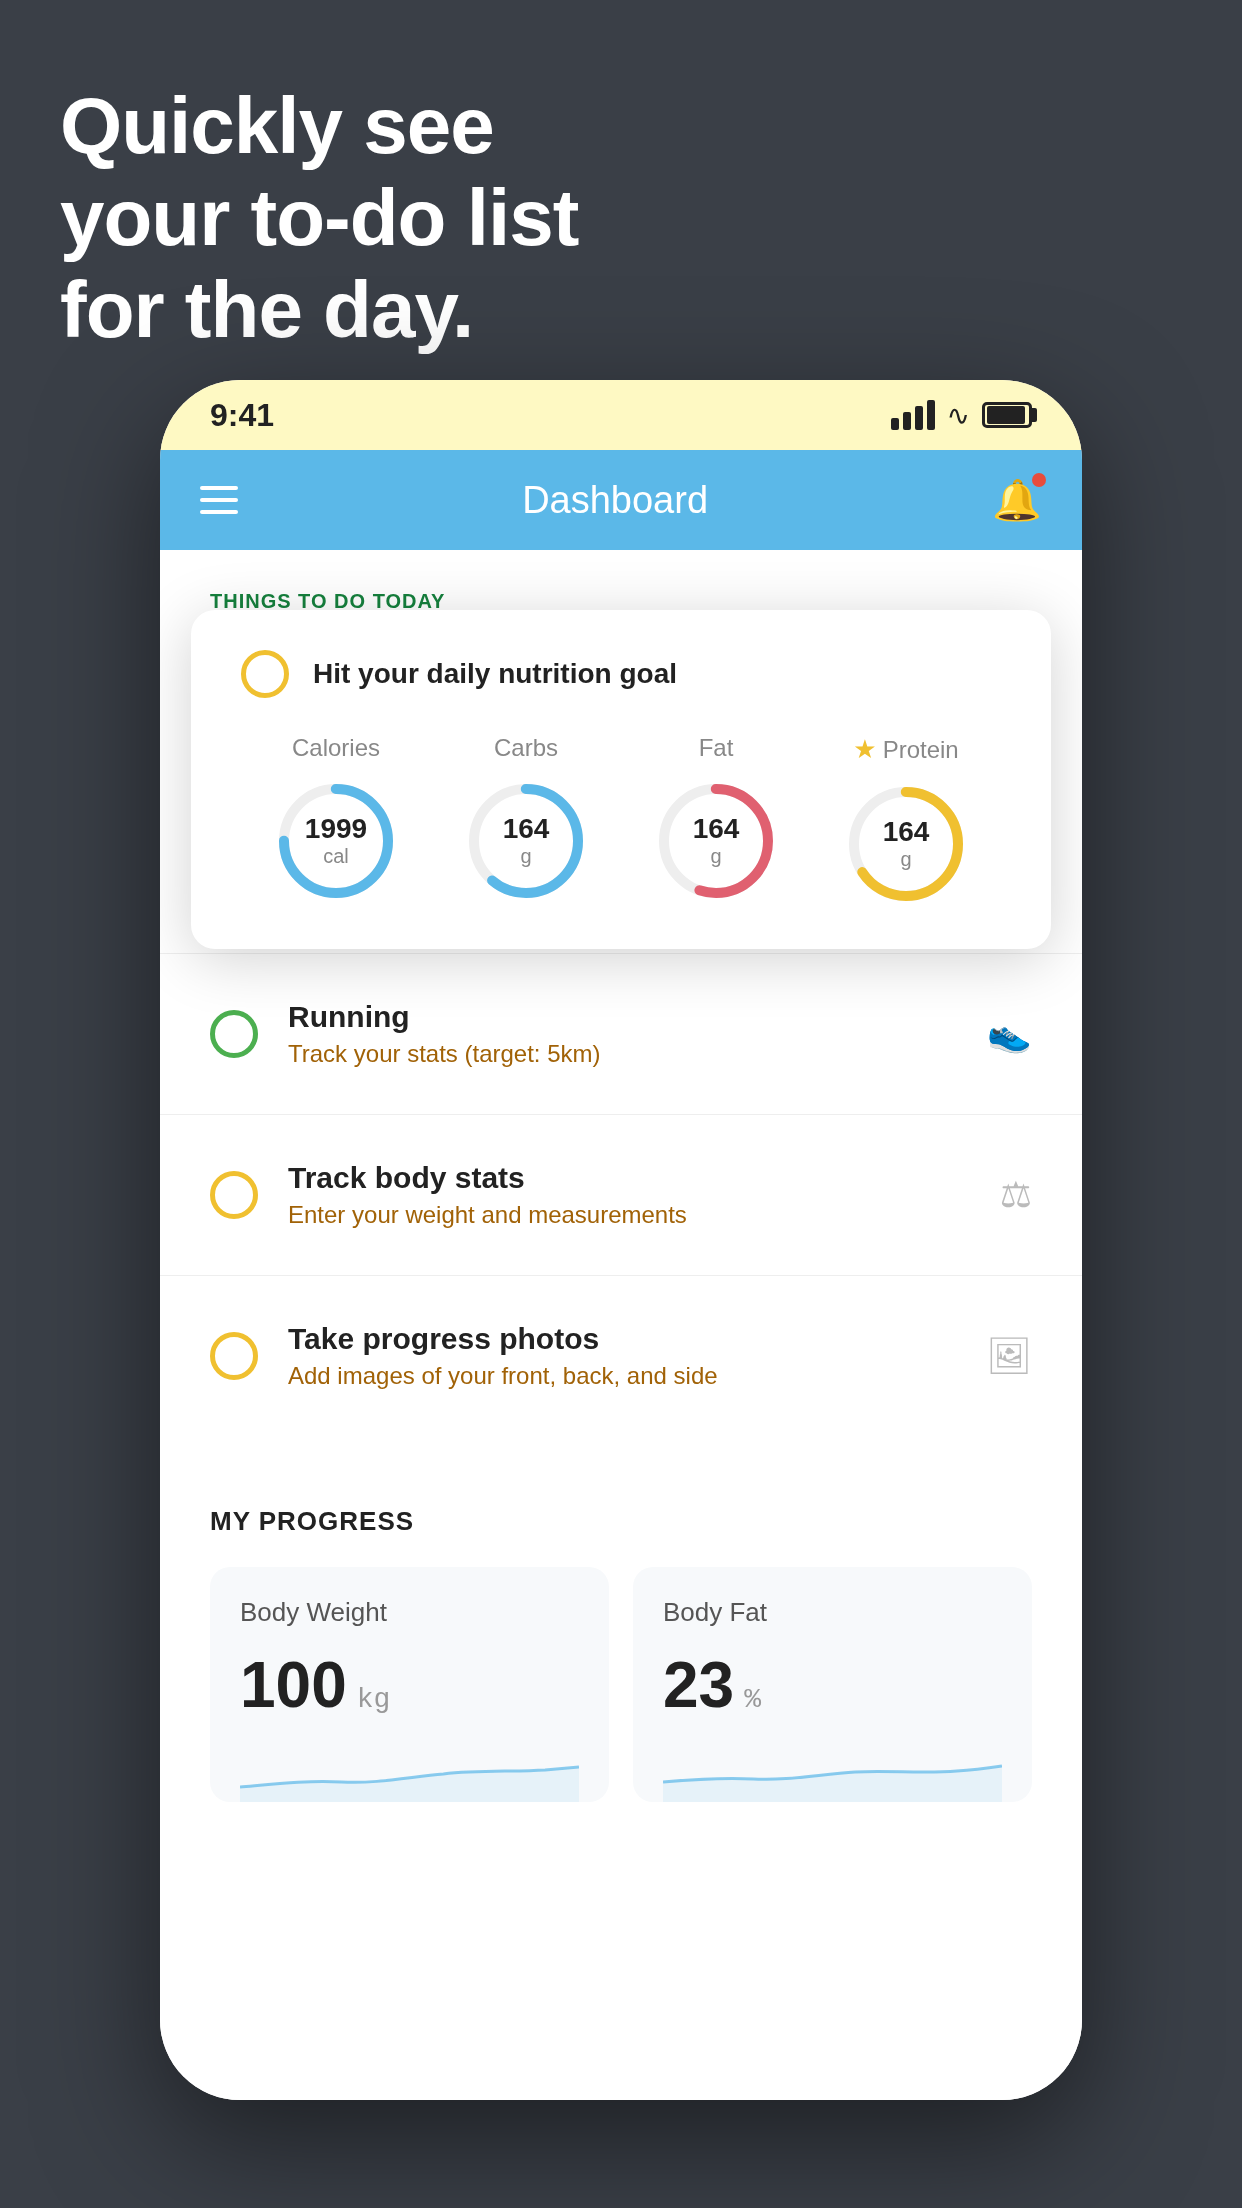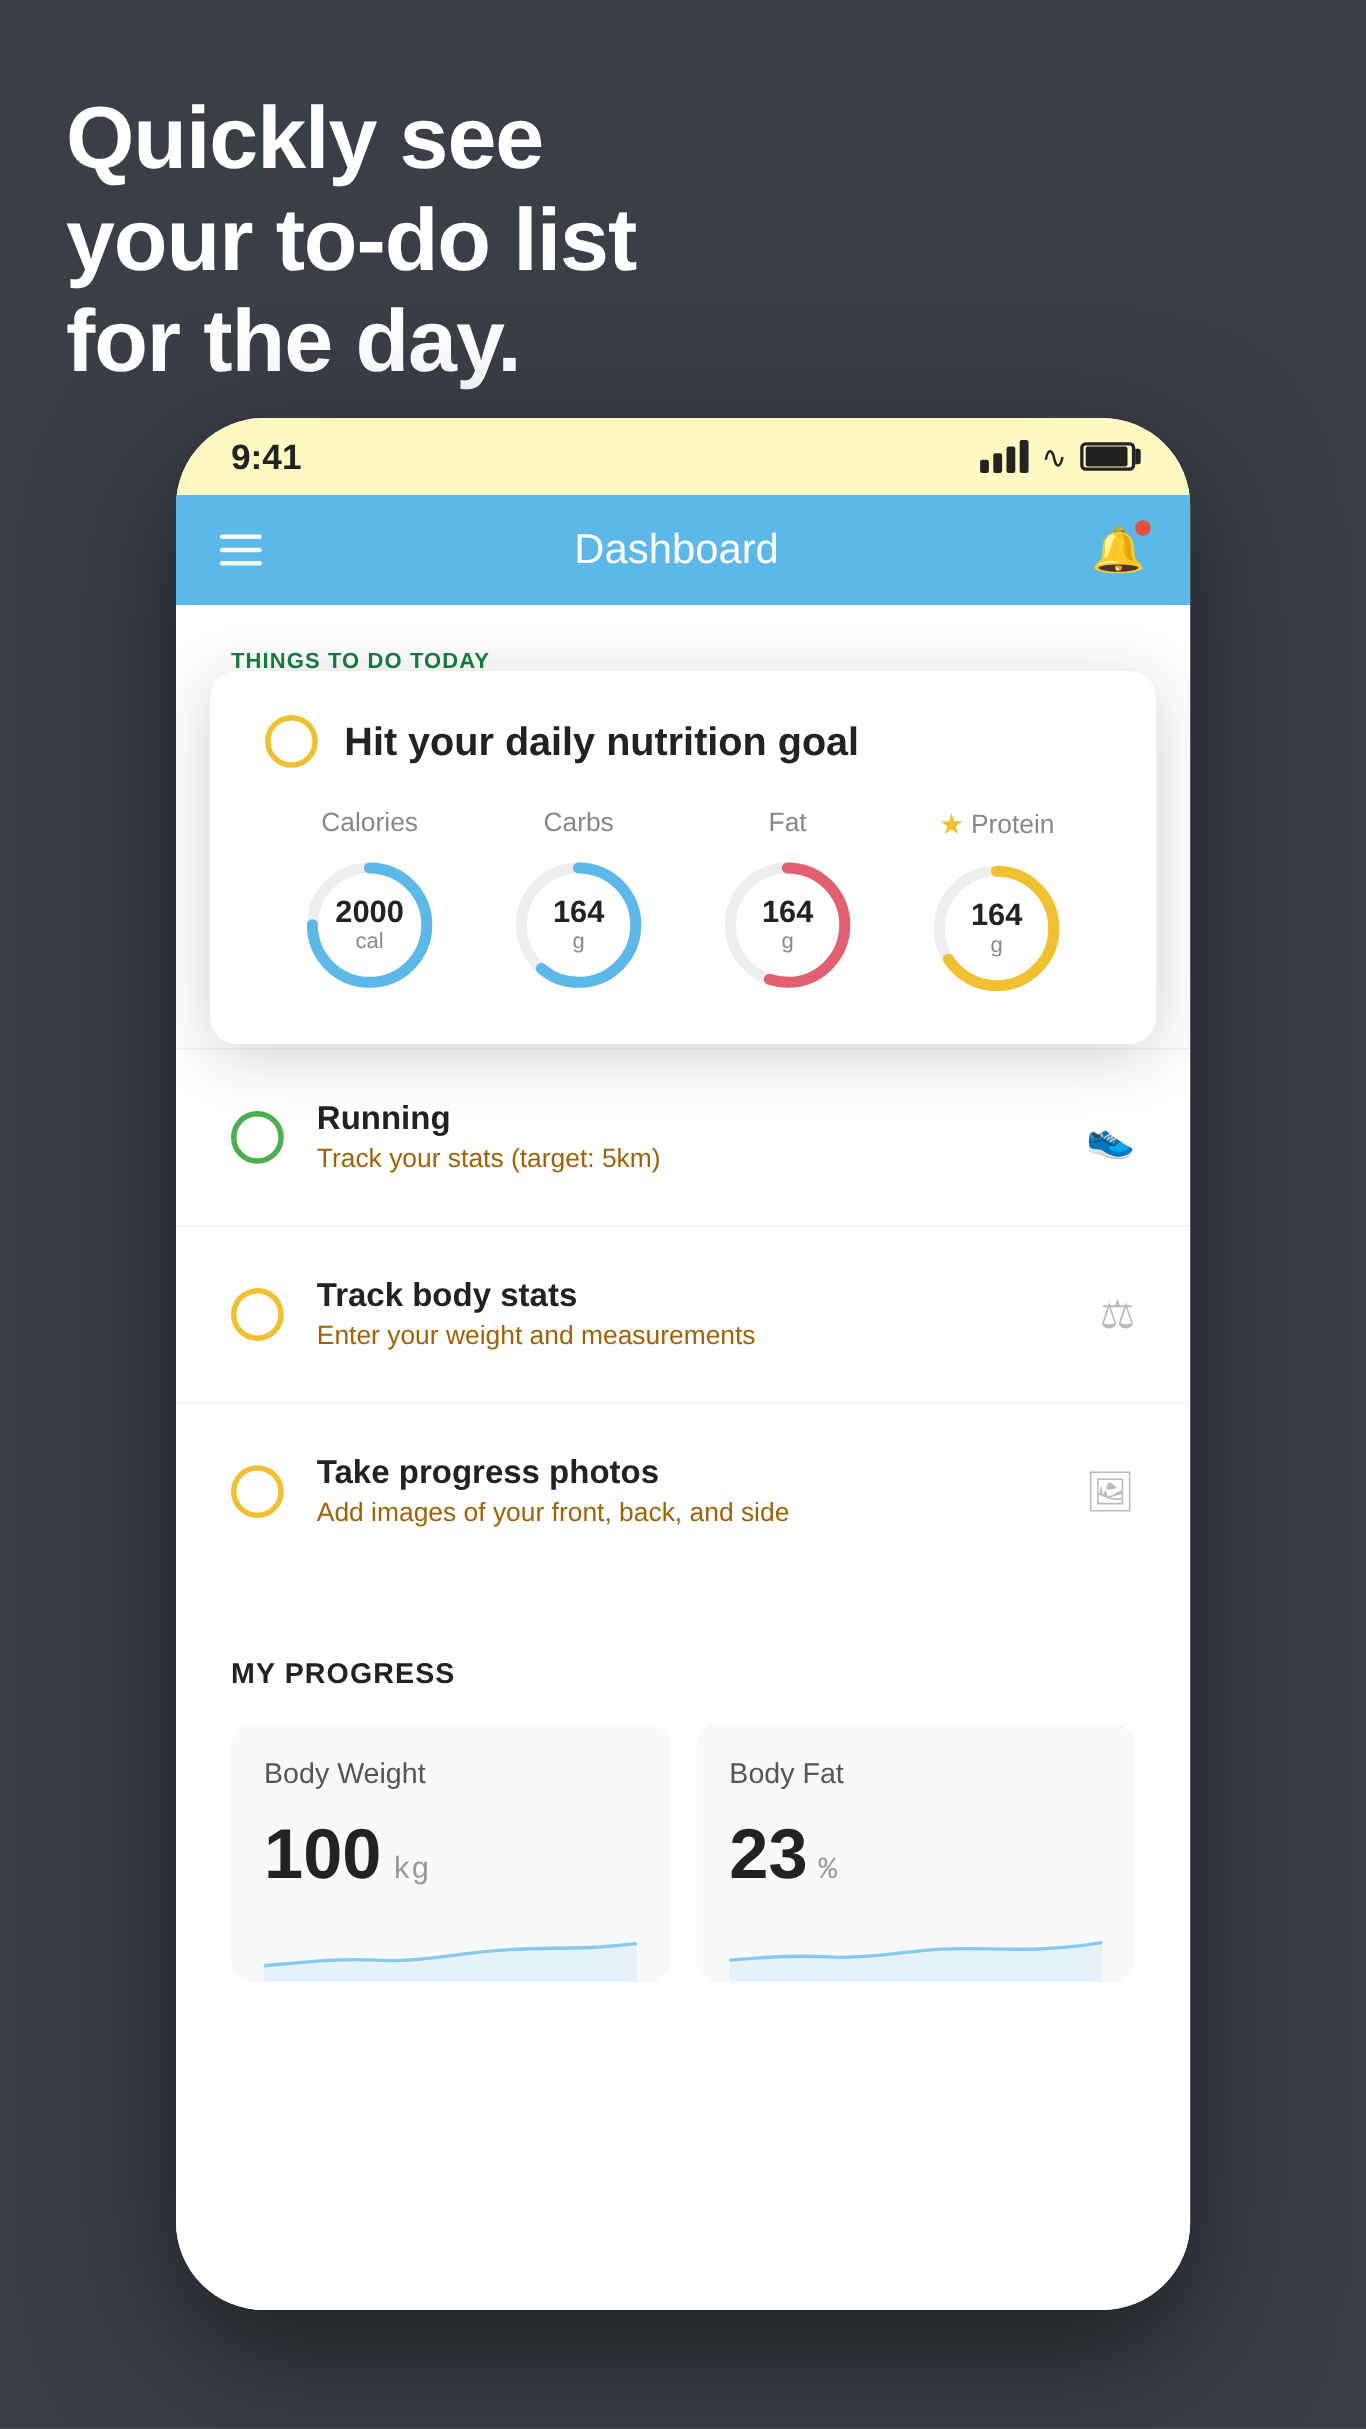--- a/index.html
+++ b/index.html
@@ -177,21 +177,21 @@
       margin-bottom: 36px;
     }
     .circle-radio {
       width: 48px;
       height: 48px;
       border-radius: 50%;
       border: 5px solid #f0c030;
       flex-shrink: 0;
     }
     .card-title {
-      font-size: 36px;
+      font-size: 28px;
       font-weight: 600;
       color: #222;
     }
     .nutrition-grid {
       display: flex;
       justify-content: space-around;
     }
     .nutrition-item {
       display: flex;
       flex-direction: column;
@@ -384,21 +384,21 @@
       <div class="nutrition-grid">
 
         <div class="nutrition-item">
           <span class="nutrition-label">Calories</span>
           <div class="donut">
             <svg viewBox="0 0 130 130">
               <circle class="donut-bg" cx="65" cy="65" r="52"></circle>
               <circle class="donut-cal" cx="65" cy="65" r="52" stroke-dasharray="245 81"></circle>
             </svg>
             <div class="donut-text">
-              <span class="donut-value">2000</span>
+              <span class="donut-value">1999</span>
               <span class="donut-unit">cal</span>
             </div>
           </div>
         </div>
 
         <div class="nutrition-item">
           <span class="nutrition-label">Carbs</span>
           <div class="donut">
             <svg viewBox="0 0 130 130">
               <circle class="donut-bg" cx="65" cy="65" r="52"></circle>

